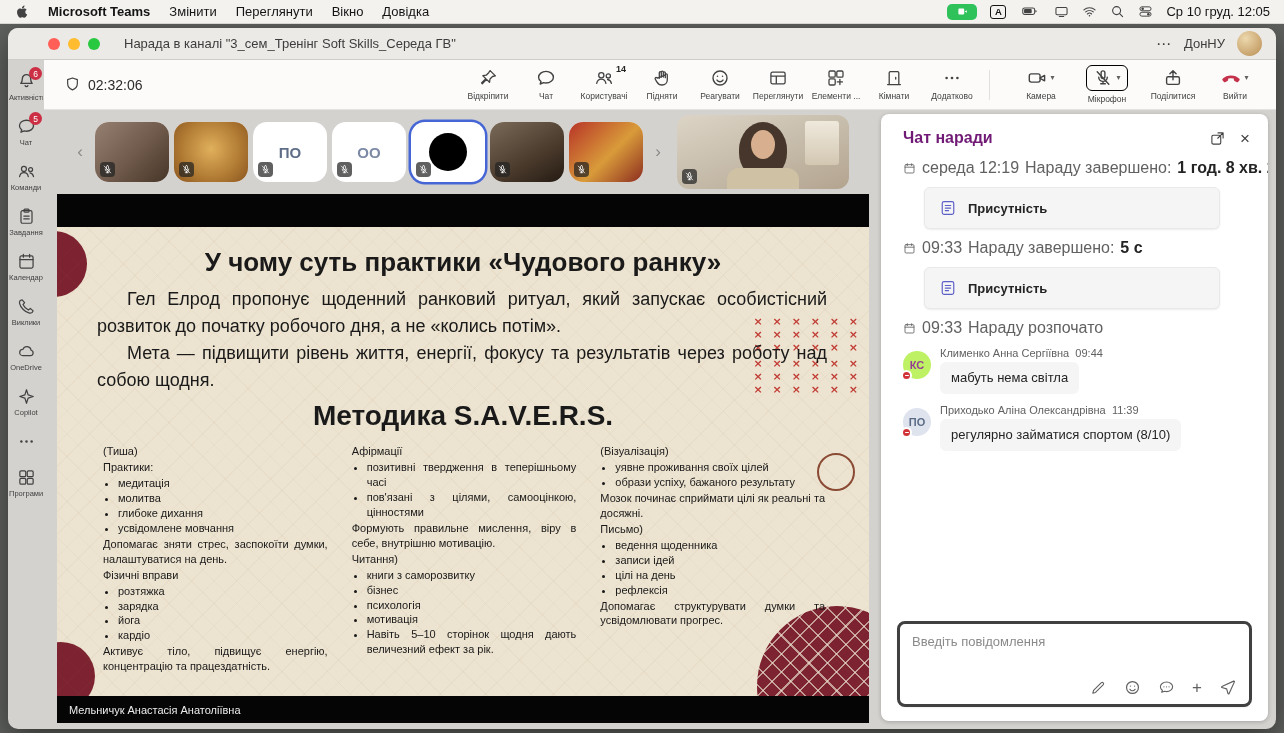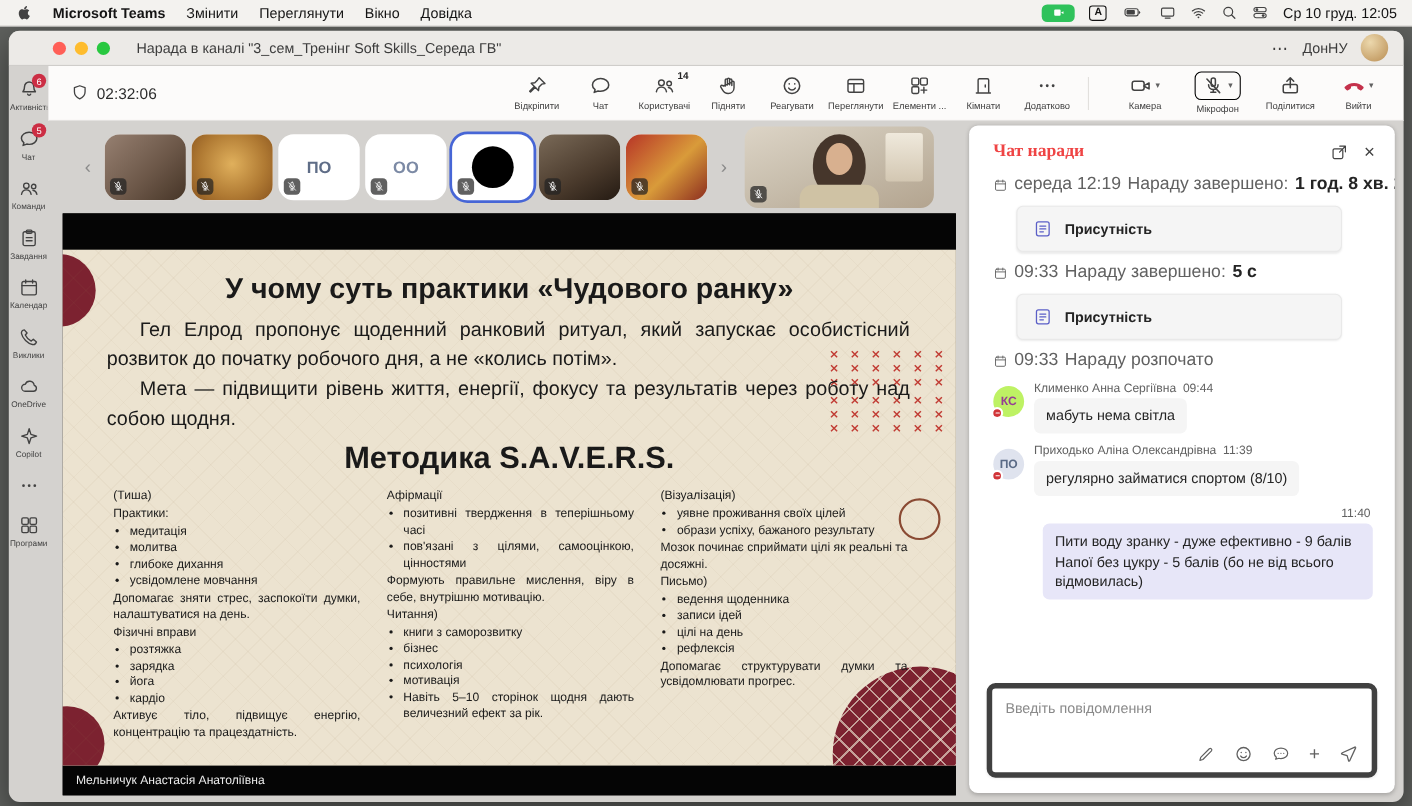--- a/index.html
+++ b/index.html
@@ -119,21 +119,21 @@
     letter-spacing:3px;white-space:pre;text-align:right;font-family:"DejaVu Sans",sans-serif;}
   .xb1{top:88px;}
   .xb2{top:130px;}
   .xblock::before{content:"× × × × × ×\A× × × × × ×\A× × × × × ×";}
 
   
   #chatwrap{flex:1;display:flex;min-width:0;}
   #chatcard{flex:1;margin:4px 8px 8px 12px;background:#fff;border-radius:8px;display:flex;flex-direction:column;
     overflow:hidden;box-shadow:0 1px 4px rgba(0,0,0,.22);}
   .chat-head{display:flex;align-items:center;padding:15px 18px 6px 22px;flex:none;}
-  .chat-title{font-size:16px;font-weight:bold;color:#ef4444;font-family:Liberation Serif, serif;}
+  .chat-title{font-size:16px;font-weight:bold;color:#701a75;}
   .chat-head-icons{margin-left:auto;display:flex;align-items:center;gap:14px;}
   .chat-close{font-size:17px;color:#424242;line-height:1;cursor:pointer;}
   .chat-body{flex:1;min-height:0;overflow:hidden;padding:6px 20px 0 22px;display:flex;flex-direction:column;gap:10px;}
   .sysrow{display:flex;align-items:center;gap:6px;font-size:16px;color:#616161;white-space:nowrap;}
   .sysrow b{color:#242424;font-weight:bold;}
   .syscard{margin-left:21px;background:#f5f5f5;border:1px solid #e9e9e9;border-radius:6px;height:42px;
     display:flex;align-items:center;gap:11px;padding:0 14px;width:296px;box-shadow:0 1px 2px rgba(0,0,0,.08);cursor:pointer;}
   .syscard b{font-size:13px;color:#242424;}
   .day-div{text-align:center;font-size:11px;color:#616161;}
   .unread{display:flex;align-items:center;gap:8px;color:#5b5fc7;font-size:11px;}
@@ -146,21 +146,21 @@
   .dnd{position:absolute;left:-2px;bottom:-2px;width:11px;height:11px;border-radius:50%;
     background:#d13438;border:2px solid #fff;}
   .dnd::after{content:"";position:absolute;left:1.5px;right:1.5px;top:50%;height:1.5px;margin-top:-.75px;
     background:#fff;border-radius:1px;}
   .msg-name{font-size:11px;color:#616161;margin-bottom:3px;}
   .bubble{background:#f5f5f5;border-radius:6px;padding:7px 11px;font-size:13px;color:#242424;
     display:inline-block;line-height:1.4;}
   .own-wrap{display:flex;flex-direction:column;align-items:flex-end;}
   .own-time{font-size:11px;color:#616161;margin-bottom:3px;margin-right:2px;}
   .own-bubble{background:#e7e6f8;width:300px;}
-  .composer{margin:10px 16px 14px 16px;border:5px solid #404040;border-radius:8px;min-height:86px;flex:none;
+  .composer{margin:10px 16px 14px 16px;border:3px solid #404040;border-radius:8px;min-height:86px;flex:none;
     padding:10px 12px 8px;display:flex;flex-direction:column;box-shadow:0 1px 2px rgba(0,0,0,.06);background:#fff;}
   .composer input{border:none;outline:none;font-size:13px;color:#424242;width:100%;background:transparent;}
   .composer input::placeholder{color:#8a8a8a;}
   .composer-icons{margin-top:auto;display:flex;gap:17px;justify-content:flex-end;align-items:center;}
   .plus-glyph{font-size:17px;color:#616161;line-height:1;cursor:pointer;}
 </style>
 </head>
 <body>
 
 <svg width="0" height="0" style="position:absolute" aria-hidden="true">
@@ -800,27 +800,20 @@
                 <span>ПО</span>
                 <span class="dnd"></span>
               </span>
               <span class="msg-main">
                 <div class="msg-name">
                   <span>Приходько Аліна Олександрівна</span>&nbsp;&nbsp;<span>11:39</span>
                 </div>
                 <div class="bubble">регулярно займатися спортом (8/10)</div>
               </span>
             </div>
-            <div class="own-wrap">
-              <div class="own-time">11:40</div>
-              <div class="bubble own-bubble">
-                <div>Пити воду зранку - дуже ефективно - 9 балів</div>
-                <div>Напої без цукру - 5 балів (бо не від всього відмовилась)</div>
-              </div>
-            </div>
           </div>
           <div class="composer">
             <input type="text" placeholder="Введіть повідомлення" style="">
             <div class="composer-icons">
               <svg class="ic s17 cgray">
                   <use href="#i-pen"></use>
                 </svg>
               <svg class="ic s17 cgray">
                   <use href="#i-smile"></use>
                 </svg>

